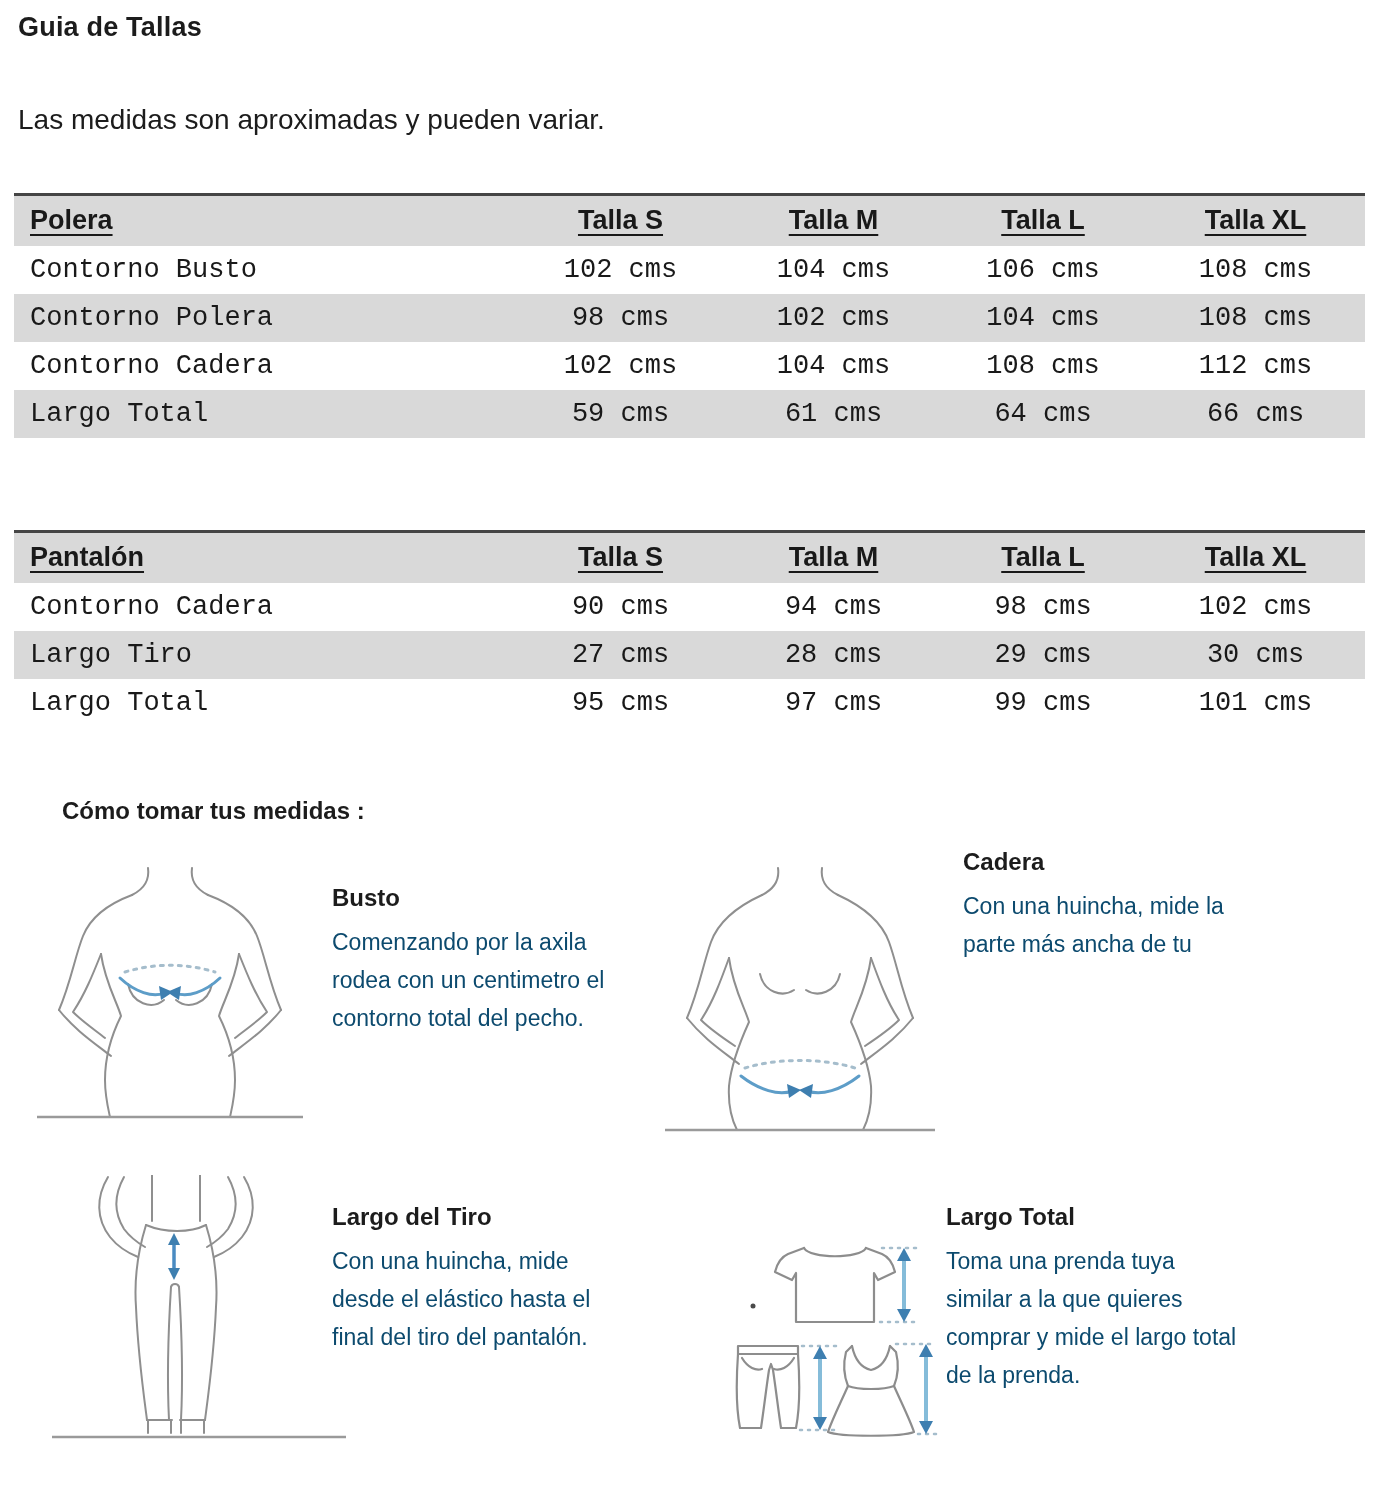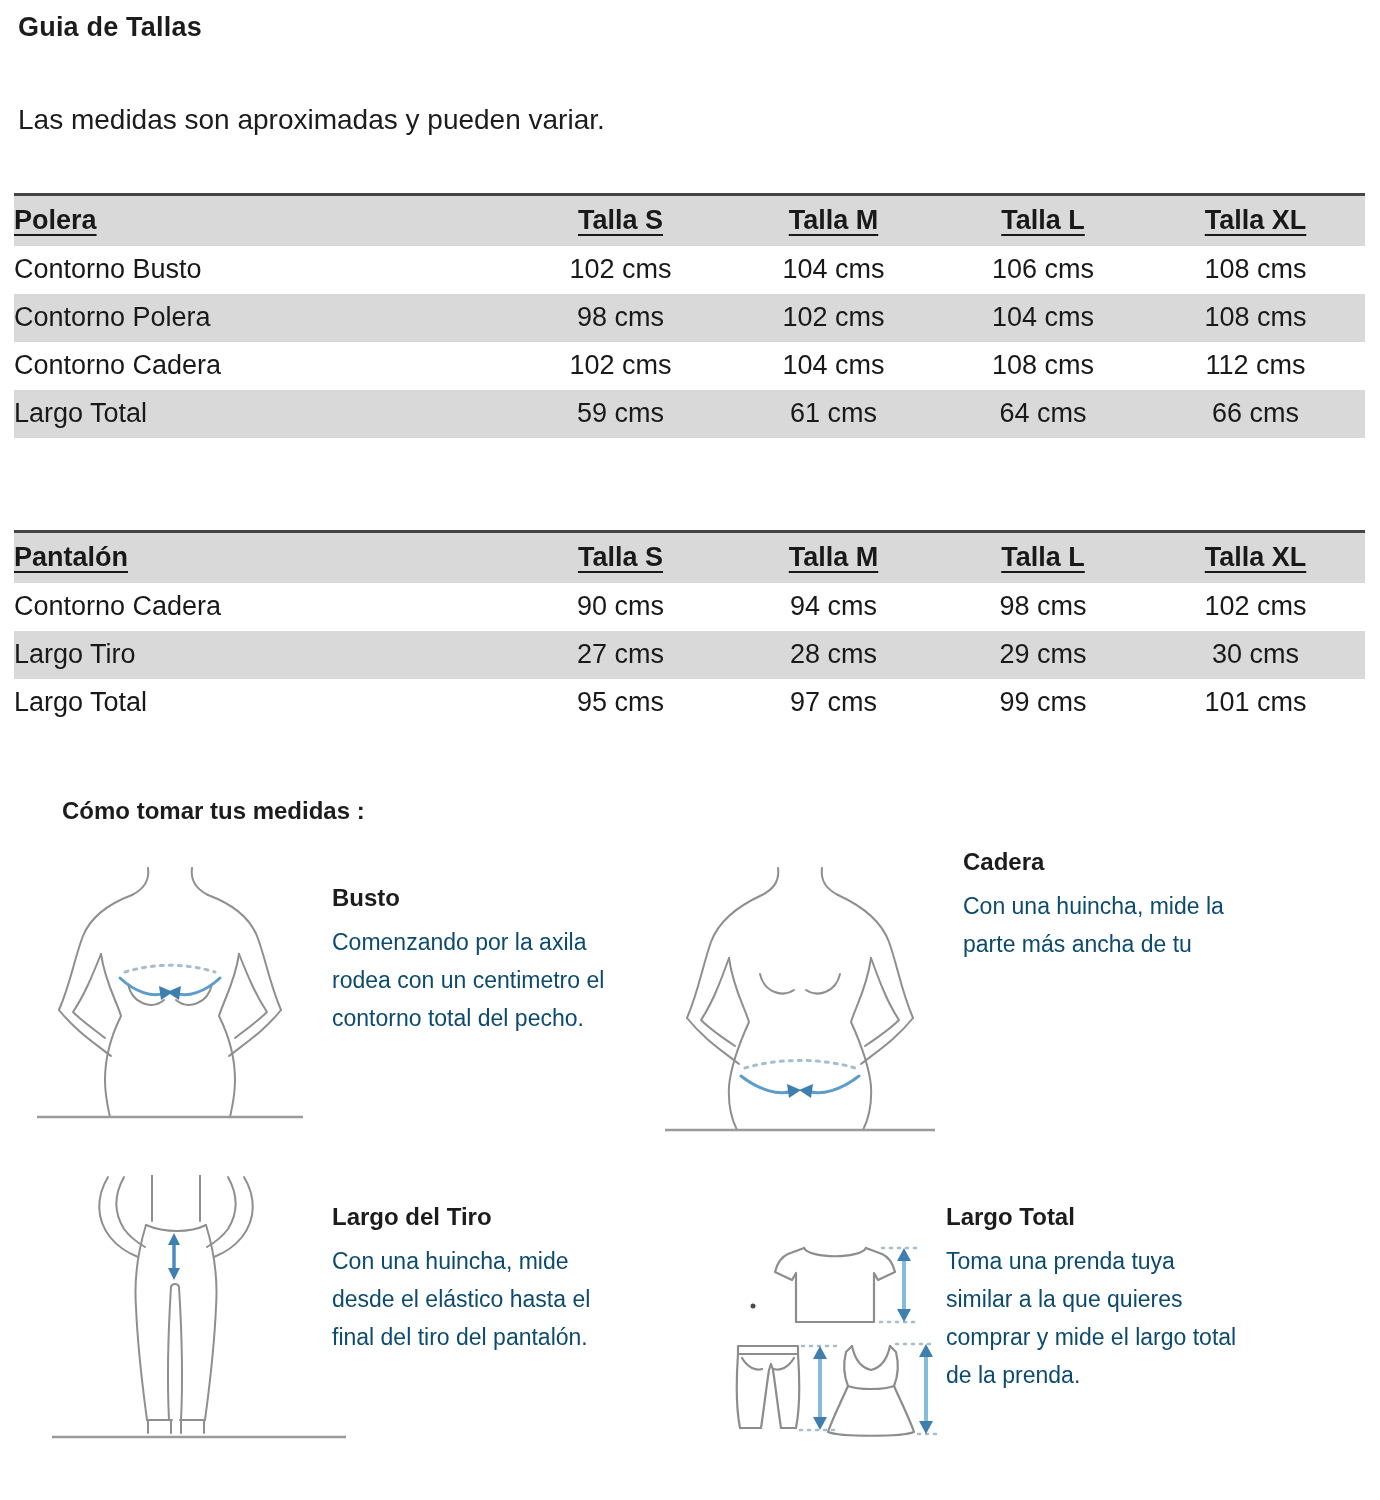--- a/index.html
+++ b/index.html
@@ -8,22 +8,22 @@
   #canvas { position:relative; width:1380px; height:1500px; background:#ffffff; overflow:hidden; }
 
   .page-title { position:absolute; left:18px; top:12px; font-size:27px; font-weight:bold; letter-spacing:0.2px; }
   .page-subtitle { position:absolute; left:18px; top:104px; font-size:28px; }
 
   table.size-table { position:absolute; left:14px; width:1351px; border-collapse:collapse; table-layout:fixed; font-size:27px; color:#191919; }
   #polera-table { top:193px; }
   #pantalon-table { top:530px; }
   .size-table thead tr { background:#d9d9d9; border-top:3px solid #454545; }
   .size-table th { font-weight:bold; text-decoration:underline; text-decoration-thickness:2px; text-underline-offset:5px; height:51px; }
-  .size-table td { height:48px; }
-  .size-table th:first-child, .size-table td:first-child { text-align:left; padding-left:0; }
+  .size-table td { height:48px;font-family:Liberation Mono, monospace; }
+  .size-table th:first-child, .size-table td:first-child { text-align:left; padding-left:16px; }
   .size-table th:not(:first-child), .size-table td:not(:first-child) { text-align:center; }
   .size-table tbody tr:nth-child(even) { background:#d9d9d9; }
 
   .measures-heading { position:absolute; left:62px; top:797px; font-size:24px; font-weight:bold; }
 
   .measure-textblock { position:absolute; }
   .measure-title { font-size:24px; font-weight:bold; margin-bottom:11px; }
   .measure-text { font-size:23px; line-height:38px; white-space:pre-line; color:#0c4a6e; }
 
   #busto-text      { left:332px; top:884px;  width:335px; }

